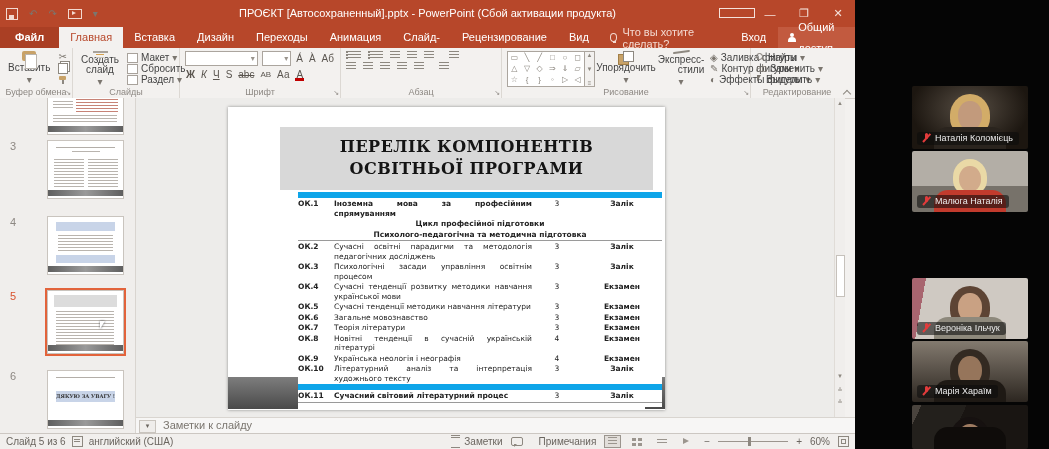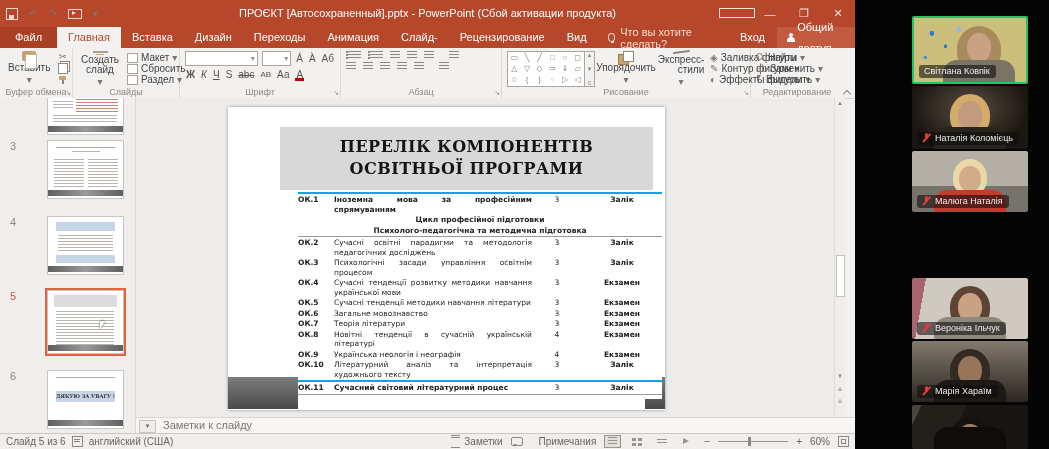--- a/index.html
+++ b/index.html
@@ -17,21 +17,21 @@
   .ico-save:after{content:"";position:absolute;left:2px;bottom:0;width:5px;height:4px;background:#f3d9d0;}
   .ico-show{width:12px;height:8px;border:1px solid #f3d9d0;position:relative;}
   .ico-show:after{content:"";position:absolute;left:3px;top:1px;border-left:4px solid #f3d9d0;border-top:2px solid transparent;border-bottom:2px solid transparent;}
   .tb-title{position:absolute;left:0;right:0;top:0;height:27px;line-height:27px;text-align:center;font-size:11px;color:#fff;}
   .winbtns{position:absolute;right:0;top:0;height:27px;display:flex;align-items:center;}
   .winbtns span{width:34px;text-align:center;font-size:11px;color:#f5e2db;}
   .ico-ribopt{display:inline-block;width:10px;height:8px;border:1px solid #f5e2db;}
 
   
   .tabrow{position:absolute;left:0;top:27px;width:855px;height:21px;background:#B7472A;display:flex;align-items:stretch;color:#fff;font-size:11px;}
-  .ftab{padding:0 15px;line-height:21px;background:#AA3F24;}
+  .ftab{padding:0 15px;line-height:21px;background:#AA3F24;font-weight:bold;}
   .tab{padding:0 11px;line-height:21px;}
   .tab.active{background:#F3F1EF;color:#B7472A;}
   .tellme{display:flex;align-items:center;gap:5px;padding:0 10px;color:#f3d9d0;}
   .bulb{width:7px;height:7px;border:1px solid #f3d9d0;border-radius:50%;position:relative;}
   .bulb:after{content:"";position:absolute;left:2px;top:7px;width:3px;height:2px;background:#f3d9d0;}
   .tr-right{margin-left:auto;display:flex;align-items:stretch;}
   .signin{line-height:21px;padding:0 12px;}
   .share{display:flex;align-items:center;gap:5px;background:#C25A3F;padding:0 10px;line-height:21px;}
   .pico{width:8px;height:9px;position:relative;display:inline-block;}
   .pico:before{content:"";position:absolute;left:2px;top:0;width:4px;height:4px;border-radius:50%;background:#fff;}
@@ -106,21 +106,21 @@
             font-family:"DejaVu Serif",serif;font-weight:bold;font-size:16px;line-height:22px;
             letter-spacing:.5px;text-align:center;color:#141414;padding-top:9px;box-sizing:border-box;}
   .sl-bar{position:absolute;top:270px;height:32px;background:linear-gradient(#7d7d7d,#4a4a4a);}
   .sl-bar.l{left:0;width:70px;}
   .sl-bar.r{right:0;width:20px;}
   .course{position:absolute;left:70px;top:84px;width:364px;background:#fff;font-family:"DejaVu Sans",sans-serif;font-size:7.5px;line-height:9.5px;color:#222;padding-bottom:3px;}
   .trow{margin:1px 0;}
   .trow.item{display:grid;grid-template-columns:34px 198px 46px 80px;column-gap:2px;}
   .trow.sec{text-align:center;font-weight:bold;}
   .trow.sec.sp{margin:5px 0 4px;}
-  .trow.tb{border-top:2px solid #0ea5e9;padding-top:1px;}
+  .trow.tb{border-top:6px solid #0ea5e9;padding-top:1px;}
   .trow.bb{border-bottom:1px solid #9a9a9a;padding-bottom:1px;}
   .c-code{font-weight:bold;}
   .c-name{text-align:justify;}
   .c-name.b{font-weight:bold;}
   .c-cred{text-align:center;}
   .c-exam{text-align:center;font-weight:bold;}
 
   
   .vscroll{position:absolute;right:0;top:0;width:10px;height:319px;background:#F0EEEC;border-left:1px solid #E0DCD7;
            font-size:6px;color:#8d8880;text-align:center;}
@@ -581,30 +581,20 @@
             <span class="zoomthumb"></span>
           </span>
         <span>+</span>
         <span>60%</span>
         <span class="ico-fit"></span>
       </div>
     </div>
   </div>
 
   <div class="strip">
-      <div class="vt sc-butterflies speaking" style="top: 16px; height: 68px;">
-        <div class="person">
-          <div class="hair"></div>
-          <div class="face"></div>
-          <div class="torso"></div>
-        </div>
-        <div class="vlabel">
-          <span>Світлана Ковпік</span>
-        </div>
-      </div>
       <div class="vt sc-couch" style="top: 151px; height: 61px;">
         <div class="person">
           <div class="hair"></div>
           <div class="face"></div>
           <div class="torso"></div>
         </div>
         <div class="vlabel">
           <span class="mic"></span>
           <span>Малюга Наталія</span>
         </div>

